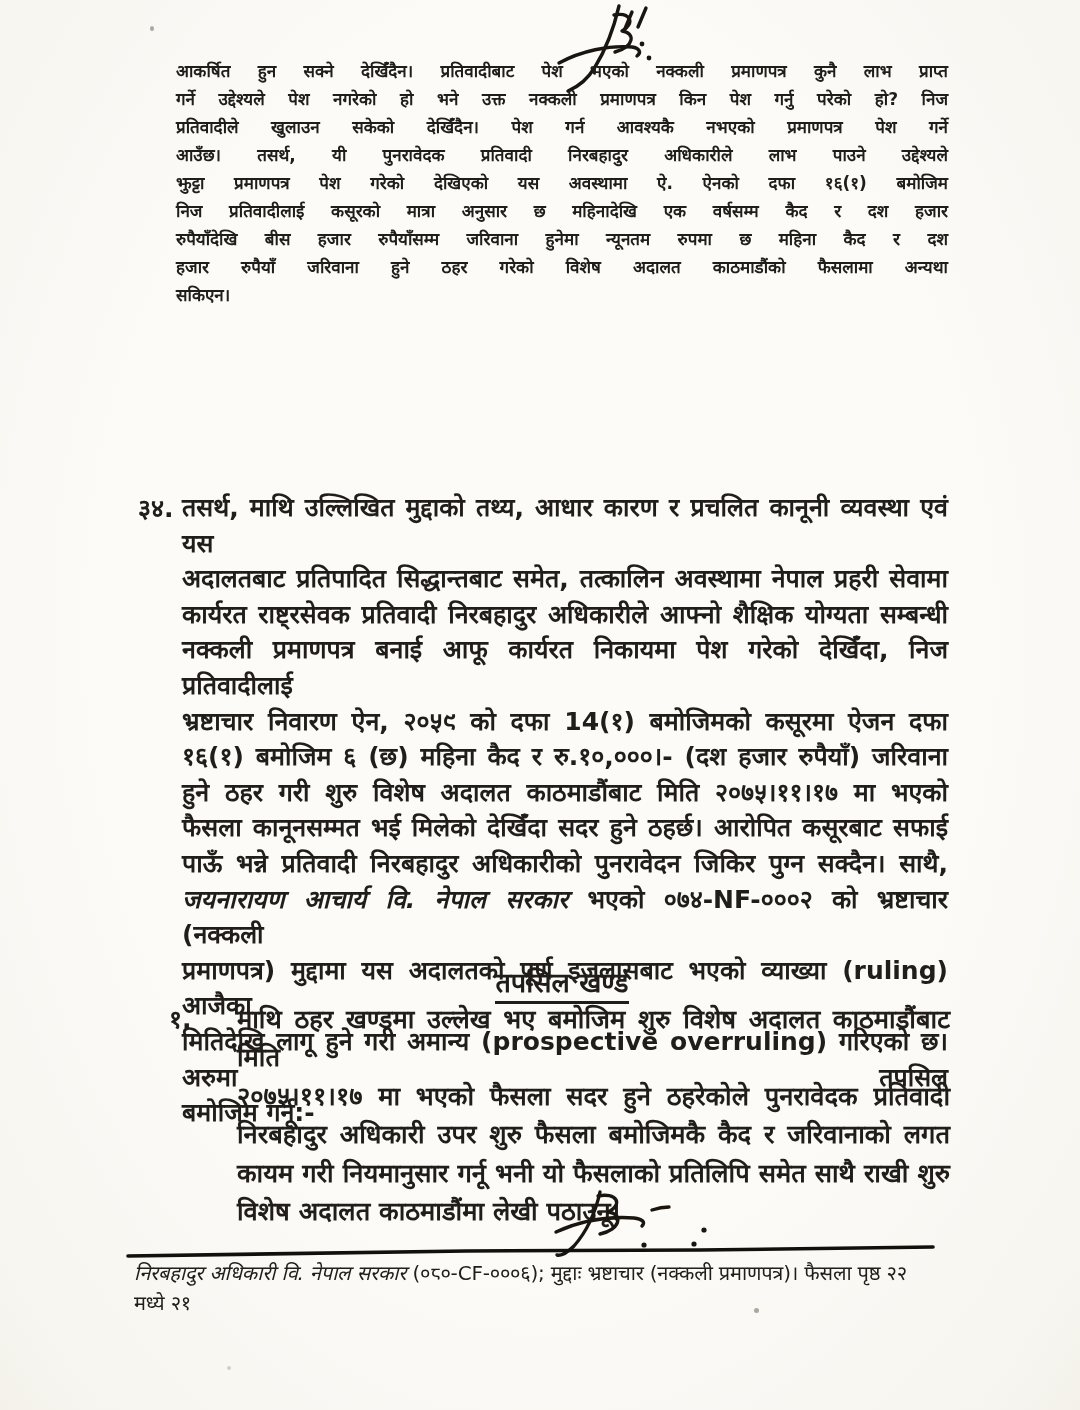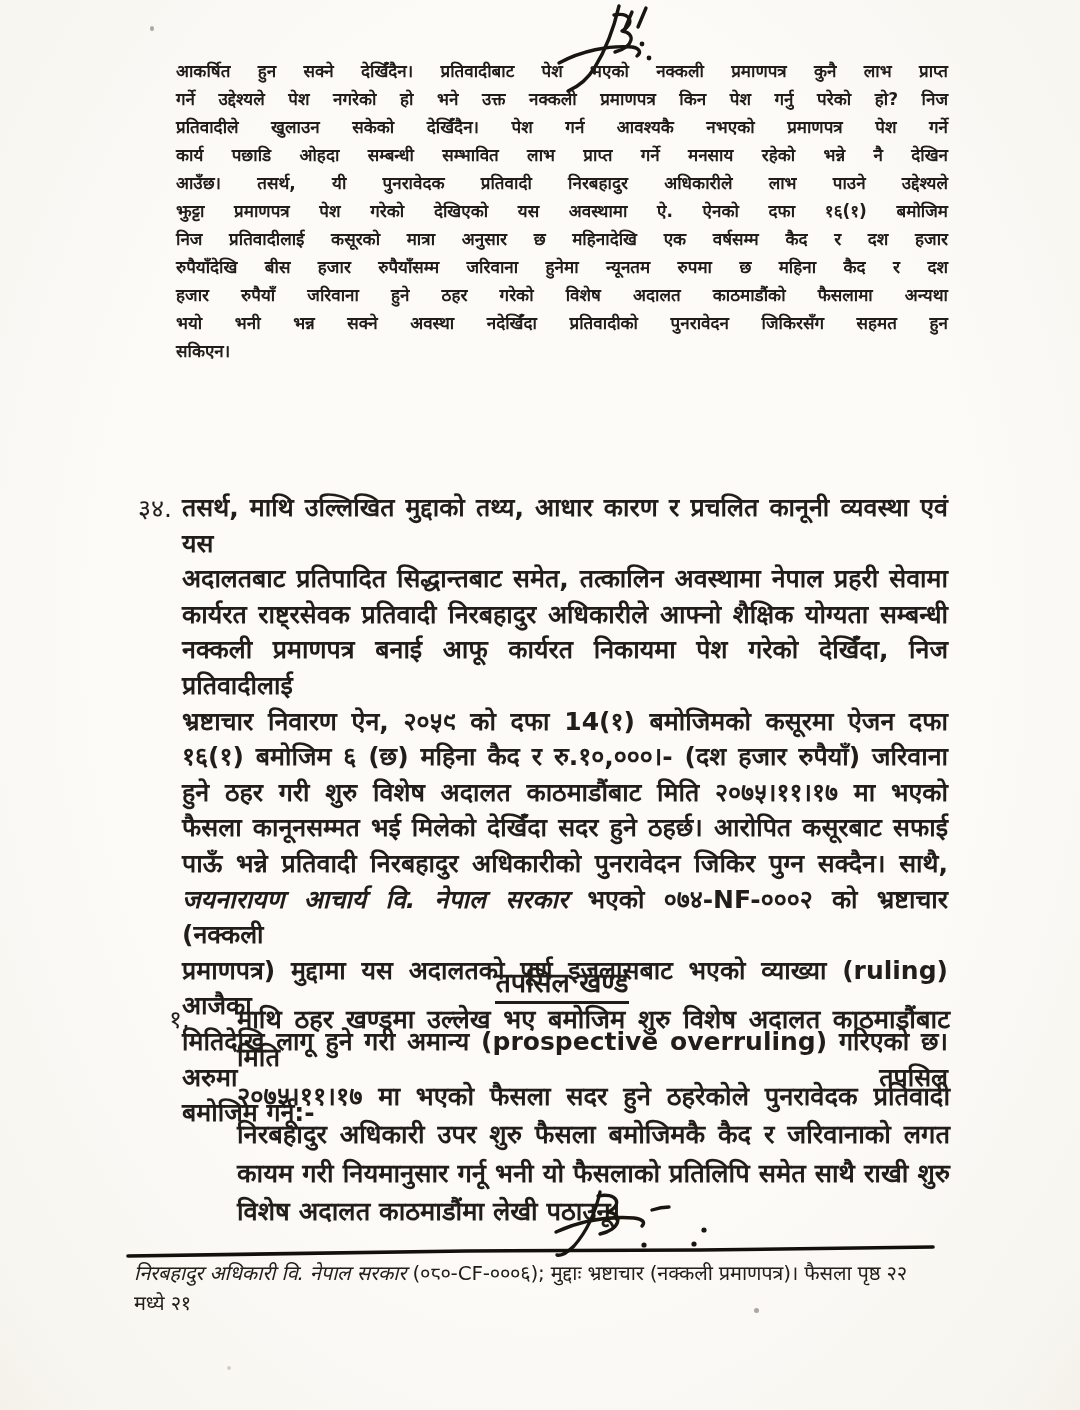--- a/index.html
+++ b/index.html
@@ -23,21 +23,21 @@
   }
   .line.flush{text-align:right;text-align-last:left;}
   .p33{left:176px;top:57px;width:772px;}
   .p33 .line{font-size:17px;line-height:28px;}
   .p34{left:182px;top:490px;width:766px;}
   .p34 .line{font-size:25px;line-height:35.6px;}
   .item1{left:237px;top:1000px;width:713px;}
   .item1 .line{font-size:25.5px;line-height:38.4px;}
   .pnum{
     position:absolute;
-    font-size:25px;font-weight:400;
+    font-size:25px;font-weight:700;
     line-height:36px;
   }
   .pnum.n34{left:-44px;top:1px;}
   .pnum.n1{left:-68px;top:2px;}
   .heading{
     position:absolute;left:176px;top:963px;width:772px;
     text-align:center;
   }
   .heading .hl{
     display:inline-block;
@@ -75,27 +75,25 @@
     <path d="M76,10 L68,29"></path>
     <path d="M90,6 L82,25"></path>
     <circle cx="86" cy="42" r="2.4"></circle>
     <circle cx="93" cy="56" r="2.4"></circle>
   </svg>
 
   <div class="para p33">
     <div class="line">आकर्षित हुन सक्ने देखिँदैन। प्रतिवादीबाट पेश भएको नक्कली प्रमाणपत्र कुनै लाभ प्राप्त</div>
     <div class="line">गर्ने उद्देश्यले पेश नगरेको हो भने उक्त नक्कली प्रमाणपत्र किन पेश गर्नु परेको हो? निज</div>
     <div class="line">प्रतिवादीले खुलाउन सकेको देखिँदैन। पेश गर्न आवश्यकै नभएको प्रमाणपत्र पेश गर्ने</div>
-    <div class="line">कार्य पछाडि ओहदा सम्बन्धी सम्भावित लाभ प्राप्त गर्ने मनसाय रहेको भन्ने नै देखिन</div>
     <div class="line">आउँछ। तसर्थ, यी पुनरावेदक प्रतिवादी निरबहादुर अधिकारीले लाभ पाउने उद्देश्यले</div>
     <div class="line">झुट्टा प्रमाणपत्र पेश गरेको देखिएको यस अवस्थामा ऐ. ऐनको दफा १६(१) बमोजिम</div>
     <div class="line">निज प्रतिवादीलाई कसूरको मात्रा अनुसार छ महिनादेखि एक वर्षसम्म कैद र दश हजार</div>
     <div class="line">रुपैयाँदेखि बीस हजार रुपैयाँसम्म जरिवाना हुनेमा न्यूनतम रुपमा छ महिना कैद र दश</div>
     <div class="line">हजार रुपैयाँ जरिवाना हुने ठहर गरेको विशेष अदालत काठमाडौंको फैसलामा अन्यथा</div>
-    <div class="line">भयो भनी भन्न सक्ने अवस्था नदेखिँदा प्रतिवादीको पुनरावेदन जिकिरसँग सहमत हुन</div>
     <div class="line flush">सकिएन।</div>
   </div>
 
   <div class="para p34">
     <span class="pnum n34">३४.</span>
     <div class="line">तसर्थ, माथि उल्लिखित मुद्दाको तथ्य, आधार कारण र प्रचलित कानूनी व्यवस्था एवं यस</div>
     <div class="line">अदालतबाट प्रतिपादित सिद्धान्तबाट समेत, तत्कालिन अवस्थामा नेपाल प्रहरी सेवामा</div>
     <div class="line">कार्यरत राष्ट्रसेवक प्रतिवादी निरबहादुर अधिकारीले आफ्नो शैक्षिक योग्यता सम्बन्धी</div>
     <div class="line">नक्कली प्रमाणपत्र बनाई आफू कार्यरत निकायमा पेश गरेको देखिँदा, निज प्रतिवादीलाई</div>
     <div class="line">भ्रष्टाचार निवारण ऐन, २०५९ को दफा 14(१) बमोजिमको कसूरमा ऐजन दफा</div>

